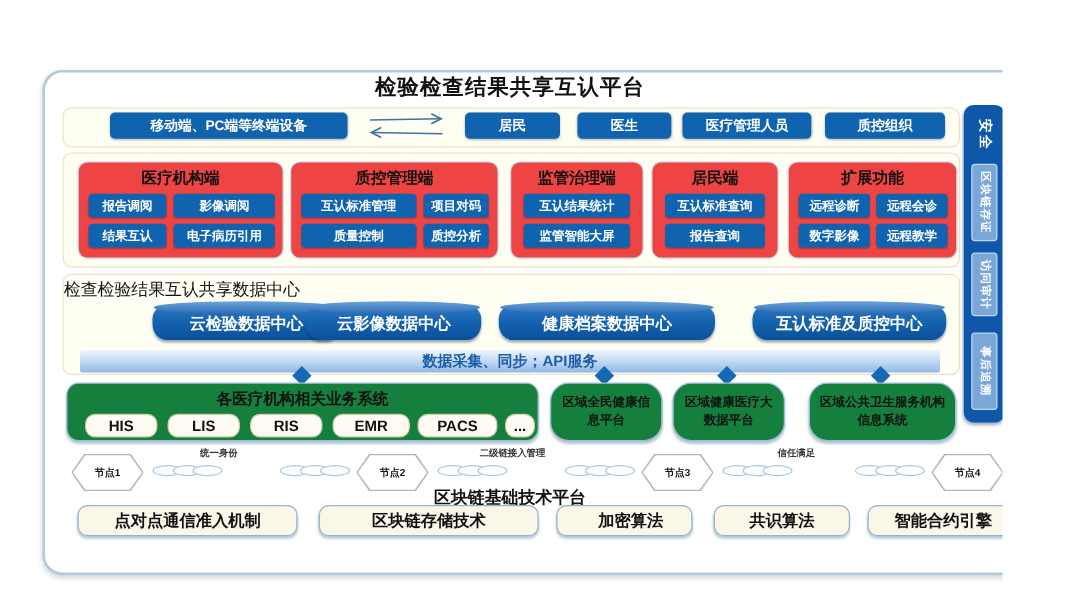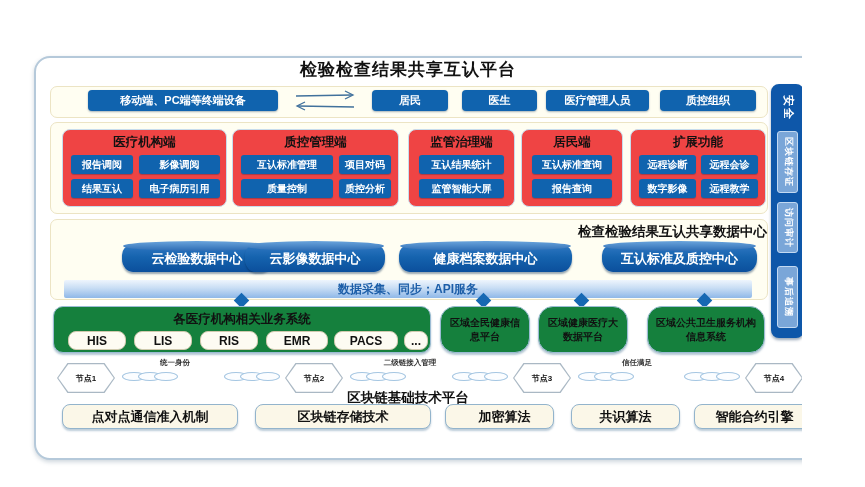--- a/index.html
+++ b/index.html
@@ -7,21 +7,21 @@
     position:relative;width:802px;height:487px;background:#ffffff;overflow:hidden;
     font-family:"Liberation Sans","DejaVu Sans",sans-serif;color:#111;
   }
   .abs{position:absolute;}
   
   .outer-frame{left:34px;top:56px;width:790px;height:400px;background:#fff;
     border:2px solid #b5c9da;border-radius:16px;box-shadow:0 2px 4px rgba(60,90,120,.25);}
   
   .main-title{left:50px;top:58px;width:716px;height:24px;text-align:center;
     font-size:17px;font-weight:bold;letter-spacing:1px;}
-  .dc-title{left:0;top:3px;width:716px;text-align:right;font-size:13.5px;font-weight:bold;}
+  .dc-title{left:0;top:3px;width:716px;text-align:left;font-size:13.5px;font-weight:normal;}
   .bc-title{left:50px;top:389px;width:716px;text-align:center;font-size:13.5px;font-weight:bold;}
   
   .band{background:#fffef2;border:1px solid #ece4c4;border-radius:7px;}
   .users-band{left:50px;top:86px;width:716px;height:30px;}
   .clients-band{left:50px;top:122px;width:716px;height:90px;}
   .dc-band{left:50px;top:219px;width:716px;height:79px;}
   
   .pill{background:#1063ae;color:#fff;border-radius:4px;display:flex;align-items:center;
     justify-content:center;font-size:11px;font-weight:bold;box-shadow:0 1px 2px rgba(0,40,80,.35);}
   .btn-sm{background:#1063ae;color:#fff;border-radius:3px;display:flex;align-items:center;

